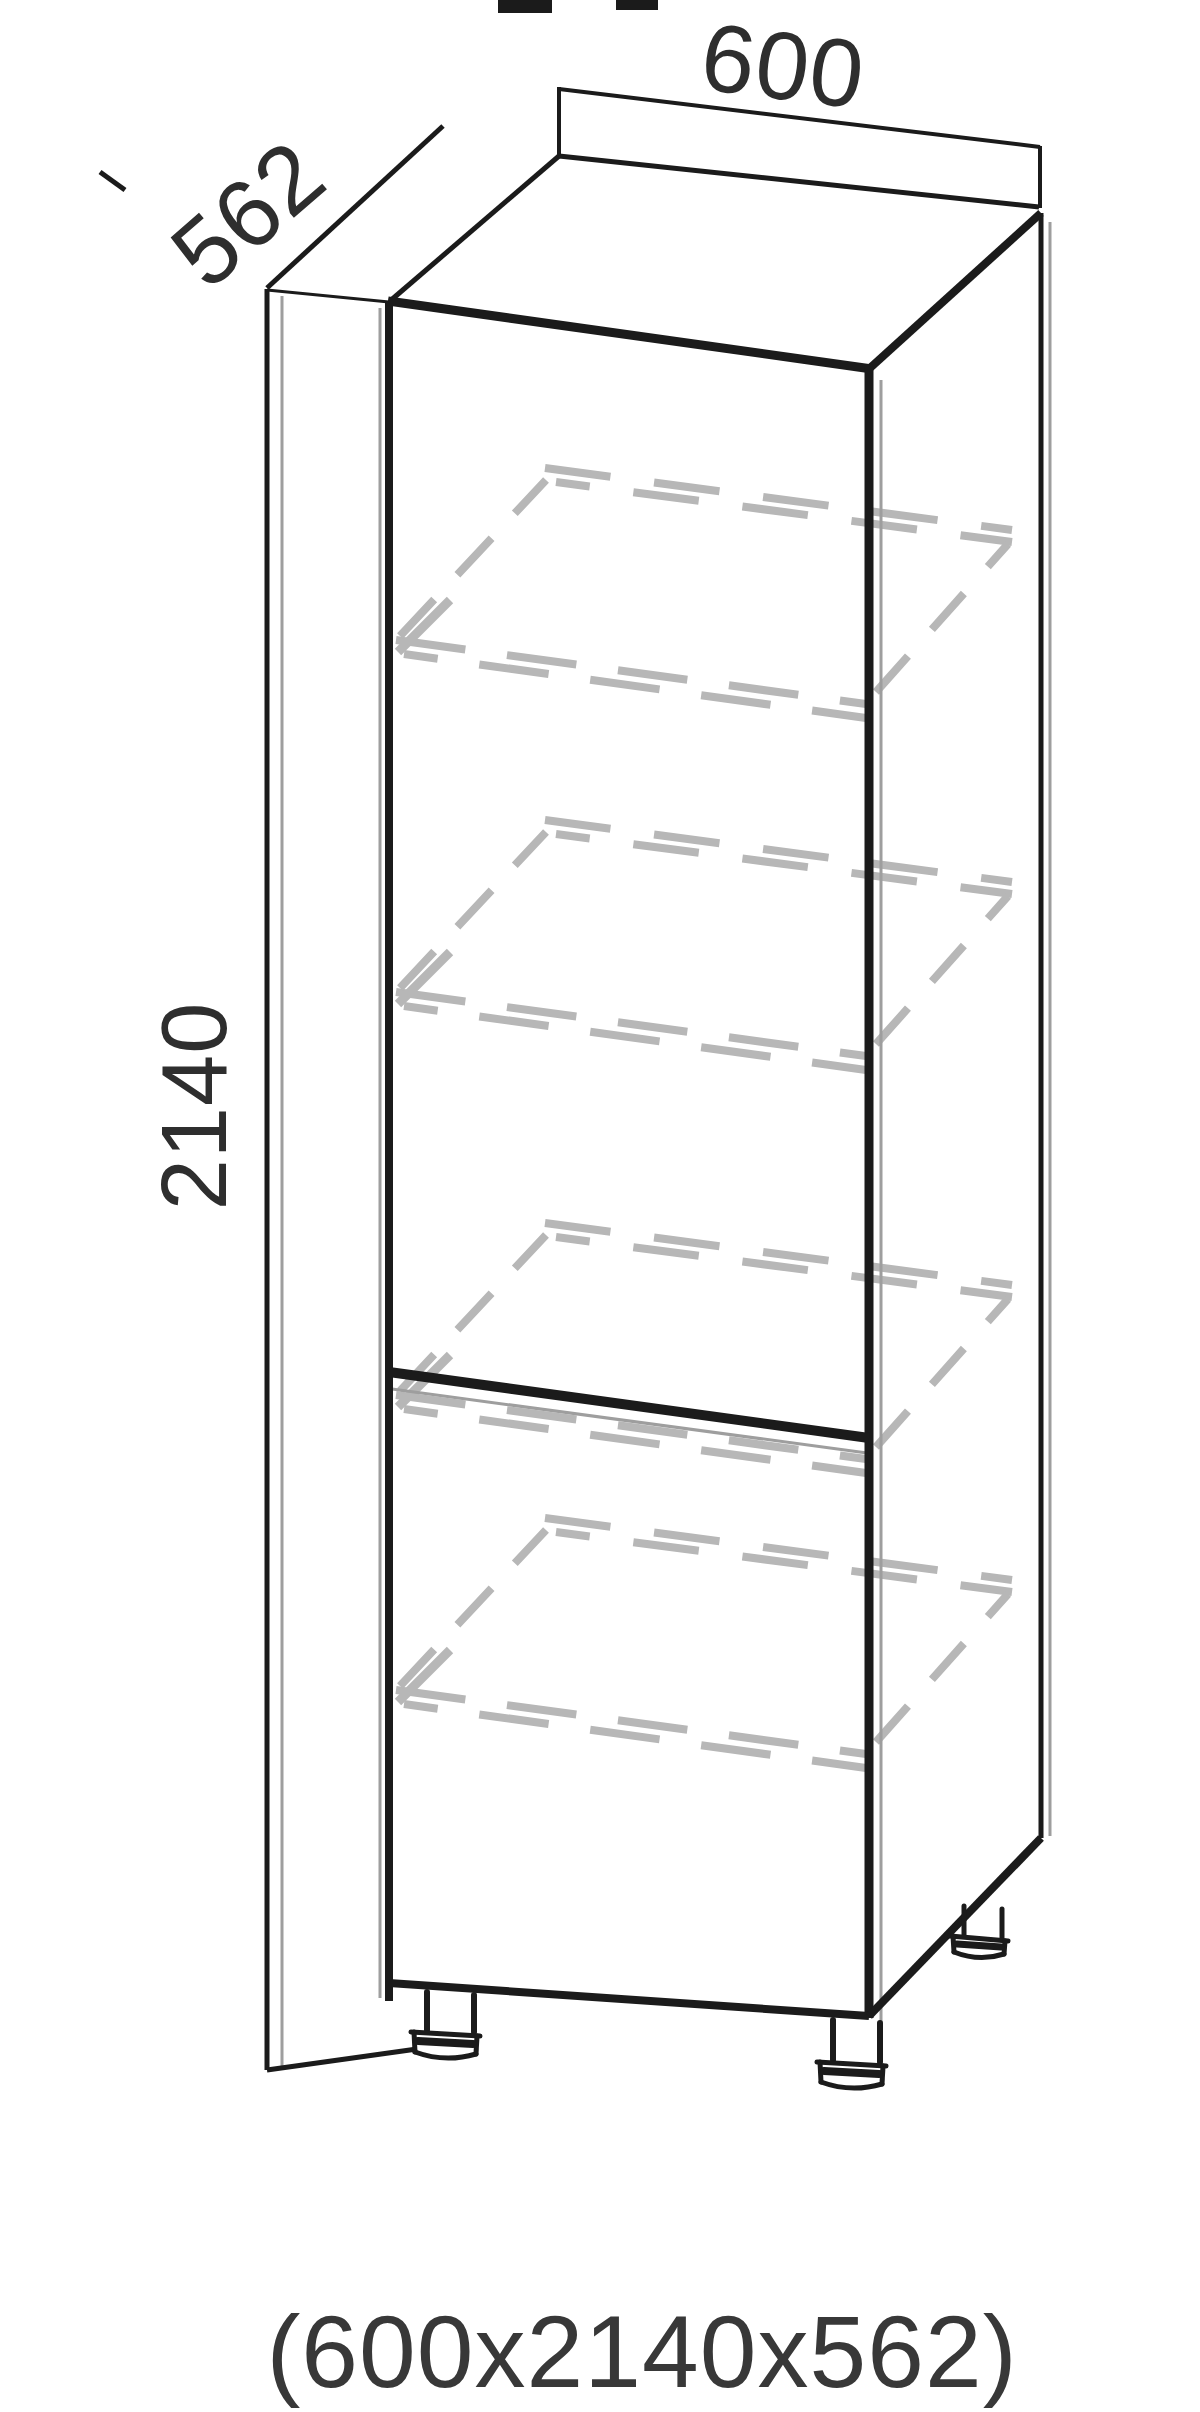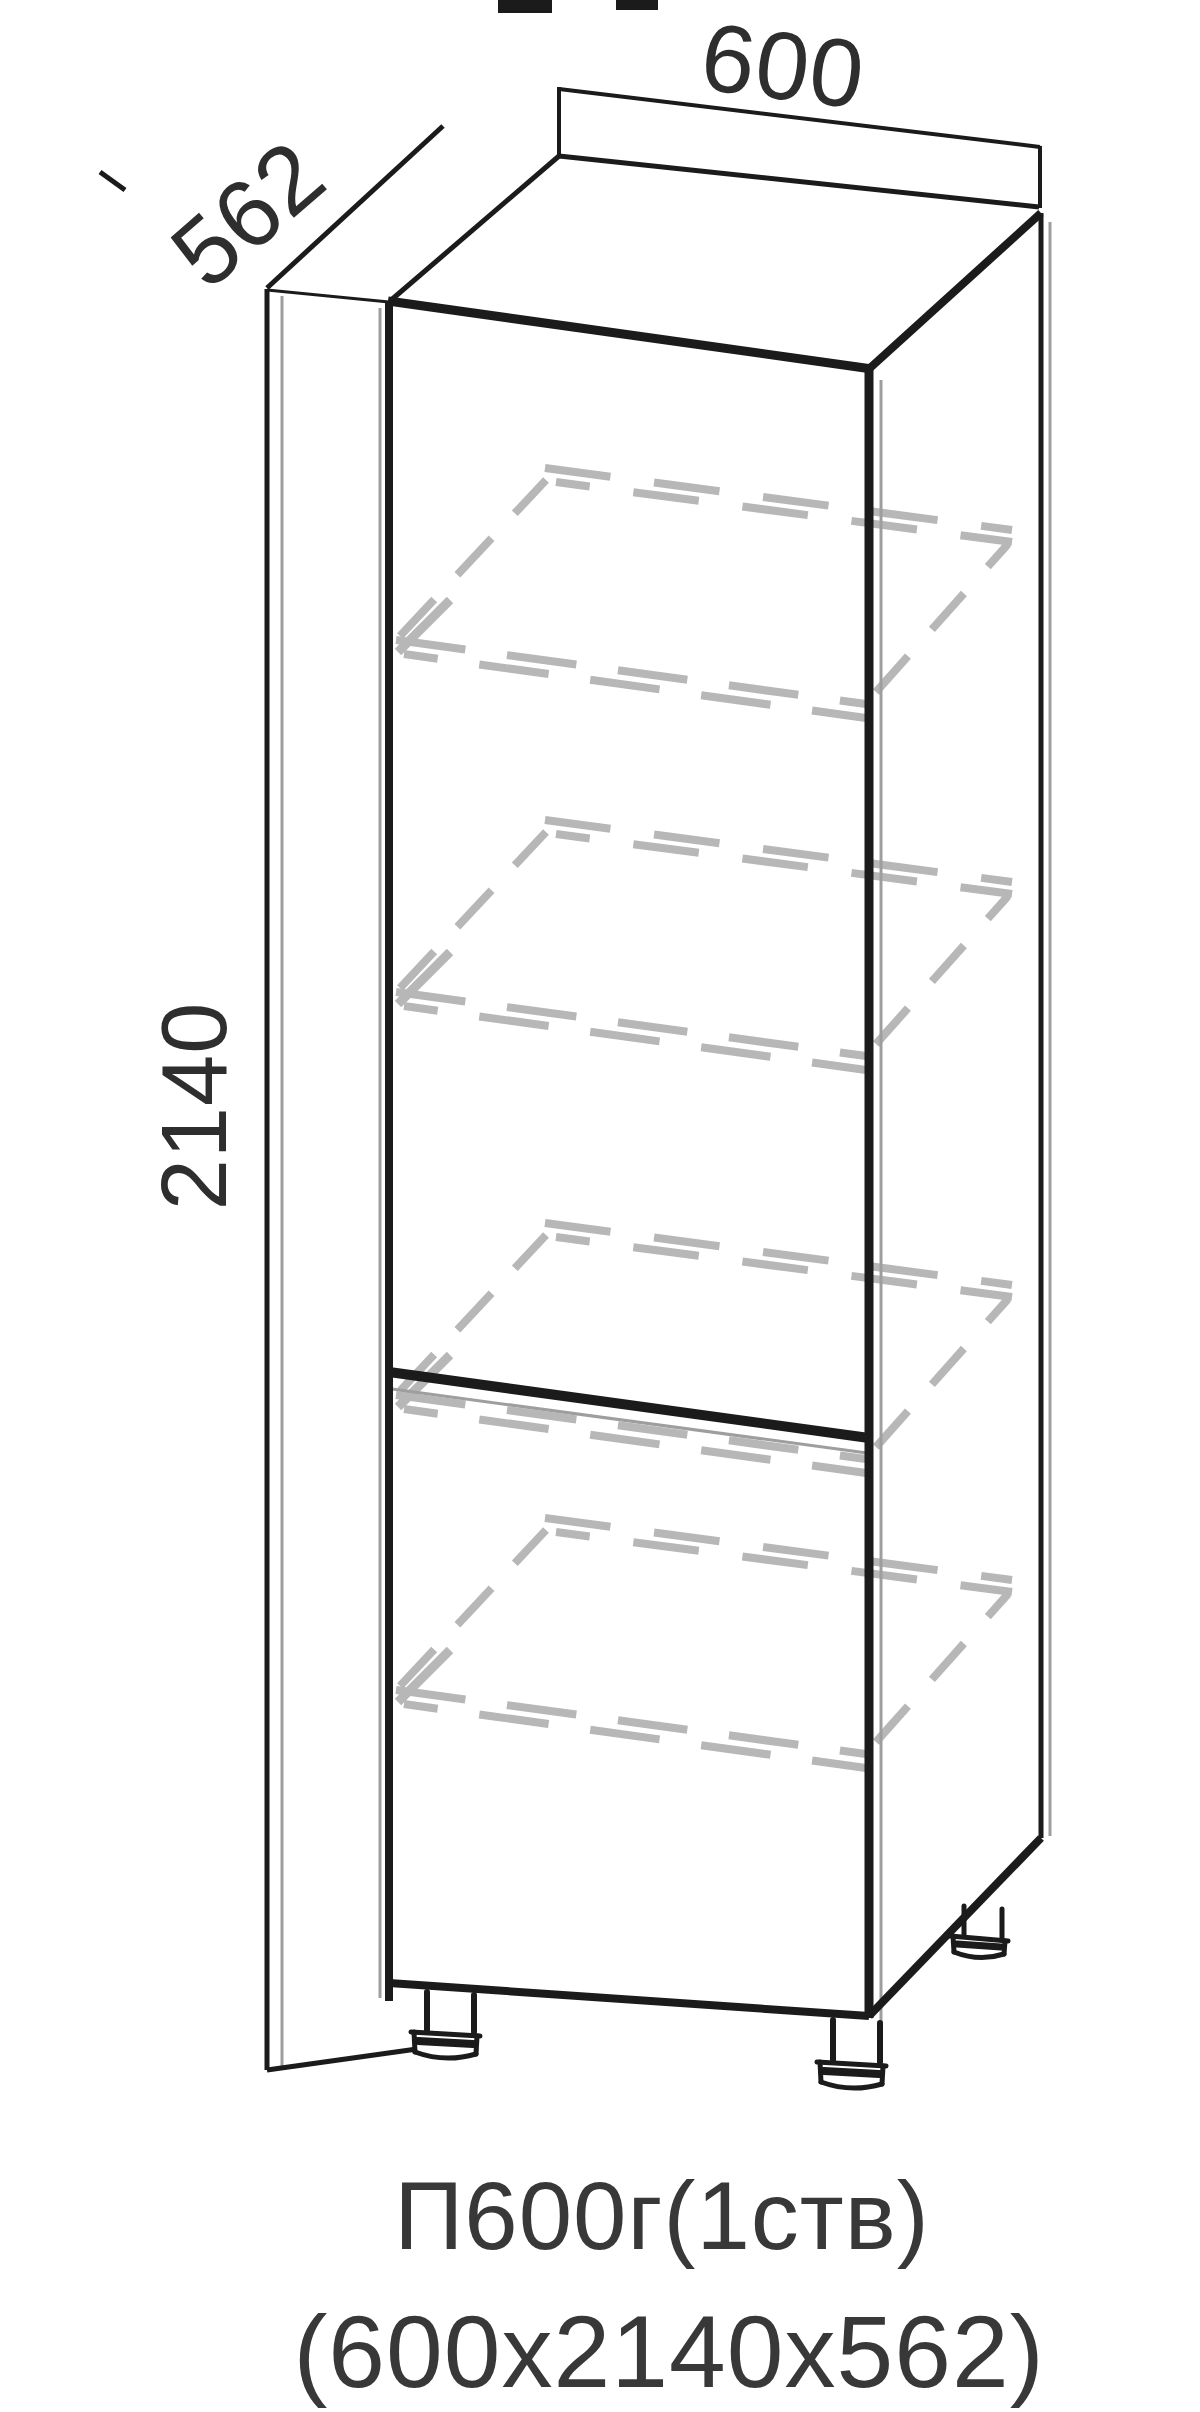--- a/index.html
+++ b/index.html
@@ -22,21 +22,21 @@
     color:var(--text,#2e2e2e);
     white-space:nowrap;
     transform:translate(-50%,-50%) rotate(var(--rot,0deg));
     line-height:1;
     letter-spacing:1px;
   }
   #dim-width {left:783px;top:66px;  font-size:96px; --rot:7deg;}
   #dim-depth {left:248px;top:214px; font-size:96px; --rot:-41deg;}
   #dim-height{left:194px;top:1106px;font-size:92px; --rot:-90deg;}
   #cap1{left:662px;top:2216px;font-size:96px; color:#383838;}
-  #cap2{left:642px;top:2352px;font-size:102px;color:#383838;margin-left:27px;}
+  #cap2{left:642px;top:2352px;font-size:102px;color:#383838;}
 </style>
 </head>
 <body>
 
 <div id="canvas" style="--line: #1b1b1b; --shadow: #9e9e9e; --hidden: #b7b7b7; --text: #2e2e2e; --bg: #ffffff;">
 
   <svg id="art" width="1200" height="2412" viewBox="0 0 1200 2412">
 
     <g>
       <rect class="fillmark" x="498" y="0" width="54" height="13"></rect>
@@ -148,15 +148,14 @@
       <line class="ln" x1="1005" y1="1941" x2="1004" y2="1954" stroke-width="5"></line>
       <path class="ln" d="M954,1952 Q979,1962 1004,1954" stroke-width="5"></path>
       <line class="ln" x1="957" y1="1944" x2="1001" y2="1947" stroke-width="7"></line>
     </g>
   </svg>
 
   <div class="lbl" id="dim-width">600</div>
   <div class="lbl" id="dim-depth">562</div>
   <div class="lbl" id="dim-height">2140</div>
 
-  <div class="lbl" id="cap1">П600г(1ств)</div>
   <div class="lbl" id="cap2">(600х2140х562)</div>
 </div>
 
 </body></html>

